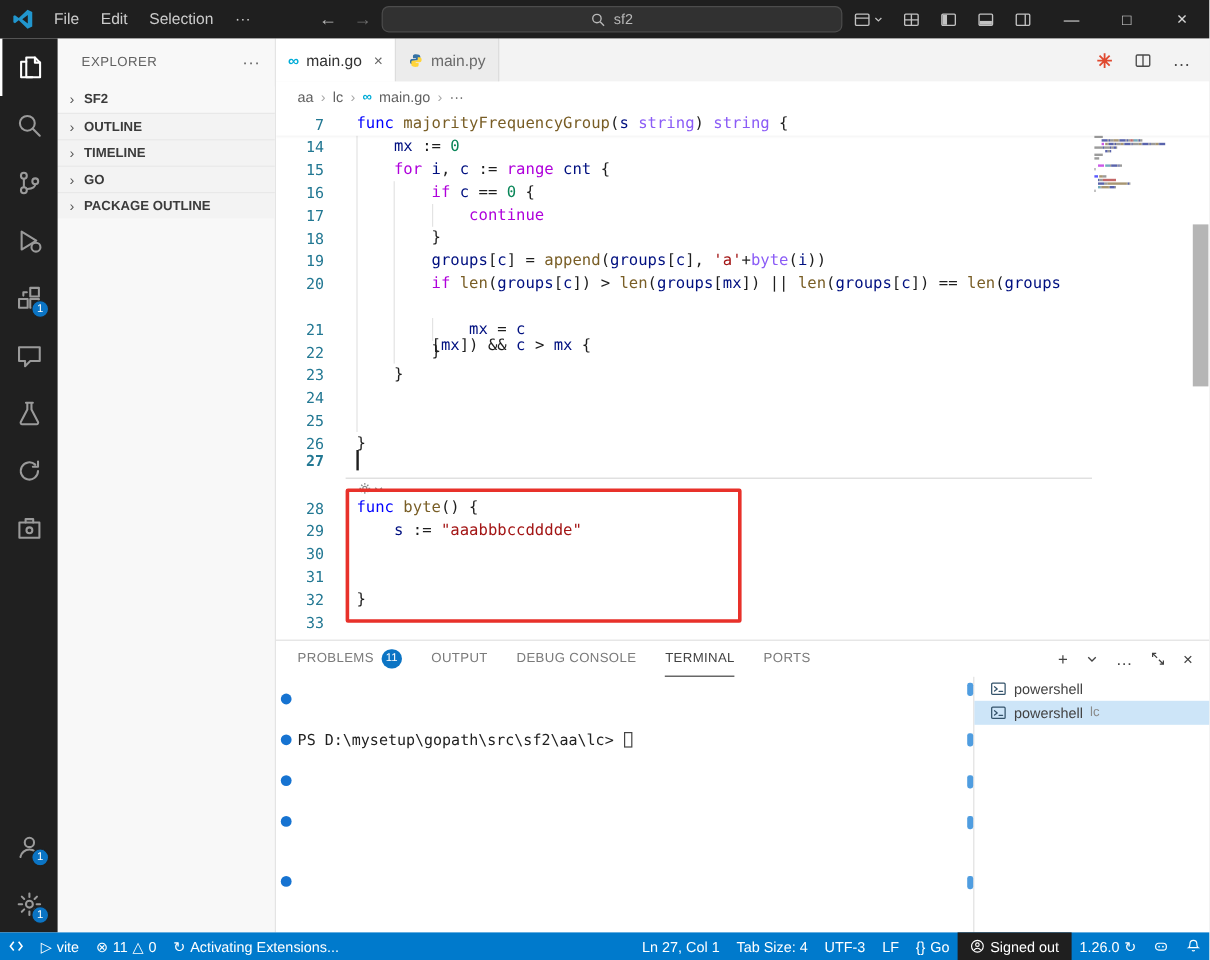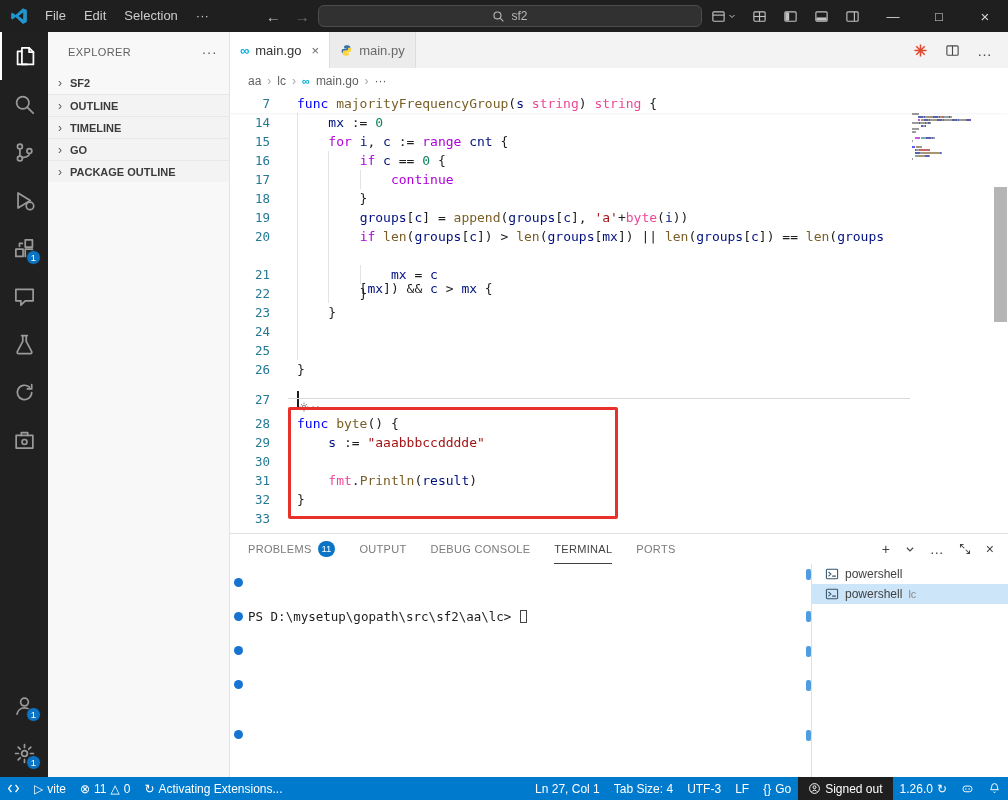--- a/index.html
+++ b/index.html
@@ -56,21 +56,21 @@
                  align-items:center; padding-left:18px; gap:6px; font-size:12px; color:#616161; }
   .breadcrumbs .sep { color:#a8a8a8; font-size:12px; }
 
   .editor { position:absolute; left:0; top:62px; right:0; height:439px; background:#fff; overflow:hidden; }
   .crow { position:absolute; left:0; right:0; height:19px; line-height:19px;
           font-family:"DejaVu Sans Mono", monospace; font-size:13px; white-space:pre; }
   .crow.sticky { background:#fff; z-index:6; box-shadow:0 1px 2px rgba(0,0,0,.05); }
   .ln { position:absolute; left:0; width:40px; text-align:right; color:#237893; font-size:12.5px; }
   .ct { position:absolute; left:67px; }
   .tk-kb{color:#0000ff} .tk-kw{color:#af00db} .tk-fn{color:#795e26} .tk-va{color:#001080}
-  .tk-ty{color:#ec4899} .tk-nu{color:#098658} .tk-st{color:#a31515} .tk-pl{color:#1e1e1e}
+  .tk-ty{color:#8b5cf6} .tk-nu{color:#098658} .tk-st{color:#a31515} .tk-pl{color:#1e1e1e}
   .cursor { position:absolute; left:67px; top:1px; width:1.5px; height:17px; background:#1e1e1e; }
   .hint-row { position:absolute; left:58px; right:98px; height:16px; border-top:1px solid #d9d9d9; }
   .hint-gear { position:absolute; left:10px; top:2px; color:#8b8b8b; display:flex; align-items:center; gap:1px; }
   .iguide { position:absolute; width:1px; background:#e3e3e3; }
   .annot-main { position:absolute; left:58px; top:313px; width:330px; height:112px;
                 border:3px solid var(--annot); border-radius:2px; z-index:8; }
   .minimap { position:absolute; left:680px; top:0; width:82px; bottom:0; }
   .mm-row { position:absolute; left:2px; height:2px; display:flex; }
   .mm-seg { height:2px; display:inline-block; opacity:.65; }
   .scrollthumb { position:absolute; right:1px; width:13px; top:93px; height:135px; background:rgba(90,90,90,.45); }
@@ -367,36 +367,36 @@
           <div class="crow" style="top: 95px;"><span class="ln">18</span><span class="ct"><span class="tk-pl">        }</span></span></div>
           <div class="crow" style="top: 114px;"><span class="ln">19</span><span class="ct"><span class="tk-pl">        </span><span class="tk-va">groups</span><span class="tk-pl">[</span><span class="tk-va">c</span><span class="tk-pl">] = </span><span class="tk-fn">append</span><span class="tk-pl">(</span><span class="tk-va">groups</span><span class="tk-pl">[</span><span class="tk-va">c</span><span class="tk-pl">], </span><span class="tk-st">'a'</span><span class="tk-pl">+</span><span class="tk-ty">byte</span><span class="tk-pl">(</span><span class="tk-va">i</span><span class="tk-pl">))</span></span></div>
           <div class="crow" style="top: 133px;"><span class="ln">20</span><span class="ct"><span class="tk-pl">        </span><span class="tk-kw">if</span><span class="tk-pl"> </span><span class="tk-fn">len</span><span class="tk-pl">(</span><span class="tk-va">groups</span><span class="tk-pl">[</span><span class="tk-va">c</span><span class="tk-pl">]) &gt; </span><span class="tk-fn">len</span><span class="tk-pl">(</span><span class="tk-va">groups</span><span class="tk-pl">[</span><span class="tk-va">mx</span><span class="tk-pl">]) || </span><span class="tk-fn">len</span><span class="tk-pl">(</span><span class="tk-va">groups</span><span class="tk-pl">[</span><span class="tk-va">c</span><span class="tk-pl">]) == </span><span class="tk-fn">len</span><span class="tk-pl">(</span><span class="tk-va">groups</span></span></div>
           <div class="crow" style="top: 141px; margin-top: 44px;"><span class="ln"></span><span class="ct"><span class="tk-pl">        [</span><span class="tk-va">mx</span><span class="tk-pl">]) &amp;&amp; </span><span class="tk-va">c</span><span class="tk-pl"> &gt; </span><span class="tk-va">mx</span><span class="tk-pl"> {</span></span></div>
           <div class="crow" style="top: 171px;"><span class="ln">21</span><span class="ct"><span class="tk-pl">            </span><span class="tk-va">mx</span><span class="tk-pl"> = </span><span class="tk-va">c</span></span></div>
           <div class="crow" style="top: 190px;"><span class="ln">22</span><span class="ct"><span class="tk-pl">        }</span></span></div>
           <div class="crow" style="top: 209px;"><span class="ln">23</span><span class="ct"><span class="tk-pl">    }</span></span></div>
           <div class="crow" style="top: 228px;"><span class="ln">24</span><span class="ct"></span></div>
           <div class="crow" style="top: 247px;"><span class="ln">25</span></div>
           <div class="crow" style="top: 266px;"><span class="ln">26</span><span class="ct"><span class="tk-pl">}</span></span></div>
-          <div class="crow" style="top: 296px;"><span class="ln">27</span><span class="ct"></span><div class="cursor"></div></div>
+          <div class="crow" style="top: 280px; font-weight: bold;"><span class="ln">27</span><span class="ct"></span><div class="cursor"></div></div>
           <div class="hint-row" style="top: 304px;">
             <span class="hint-gear">
               <svg width="12" height="12" viewBox="0 0 16 16" fill="none" stroke="currentColor" stroke-width="1.4">
                 <circle cx="8" cy="8" r="2.2"></circle>
                 <path d="M8 2v2M8 12v2M2 8h2M12 8h2M4 4l1.4 1.4M10.6 10.6 12 12M12 4l-1.4 1.4M5.4 10.6 4 12"></path>
               </svg>
               <svg width="9" height="9" viewBox="0 0 16 16" fill="none" stroke="currentColor" stroke-width="2">
                 <path d="M3 6l5 5 5-5"></path>
               </svg>
             </span>
           </div>
           <div class="crow" style="top: 320px;"><span class="ln">28</span><span class="ct"><span class="tk-kb">func</span><span class="tk-pl"> </span><span class="tk-fn">byte</span><span class="tk-pl">() {</span></span></div>
           <div class="crow" style="top: 339px;"><span class="ln">29</span><span class="ct"><span class="tk-pl">    </span><span class="tk-va">s</span><span class="tk-pl"> := </span><span class="tk-st">"aaabbbccdddde"</span></span></div>
           <div class="crow" style="top: 358px;"><span class="ln">30</span></div>
-          <div class="crow" style="top: 377px;"><span class="ln">31</span><span class="ct"><span class="tk-pl">    </span><span class="tk-ty">fmt</span><span class="tk-pl">.</span><span class="tk-fn">Println</span><span class="tk-pl">(</span><span class="tk-va">result</span><span class="tk-pl">)</span></span></div>
+          <div class="crow" style="top: 377px;"><span class="ln">31</span></div>
           <div class="crow" style="top: 396px;"><span class="ln">32</span><span class="ct"><span class="tk-pl">}</span></span></div>
           <div class="crow" style="top: 415px;"><span class="ln">33</span><span class="ct"></span></div>
         </div>
       <div class="annot-main"></div>
       <div class="minimap">
           <div class="mm-row" style="top: 4px;">
             <span class="mm-seg" style="width: 3px; background: rgb(0, 0, 255);"></span>
             <span class="mm-seg" style="width: 1px;"></span>
             <span class="mm-seg" style="width: 16.5px; background: rgb(121, 94, 38);"></span>
             <span class="mm-seg" style="width: 1px; background: rgb(102, 102, 102);"></span>

